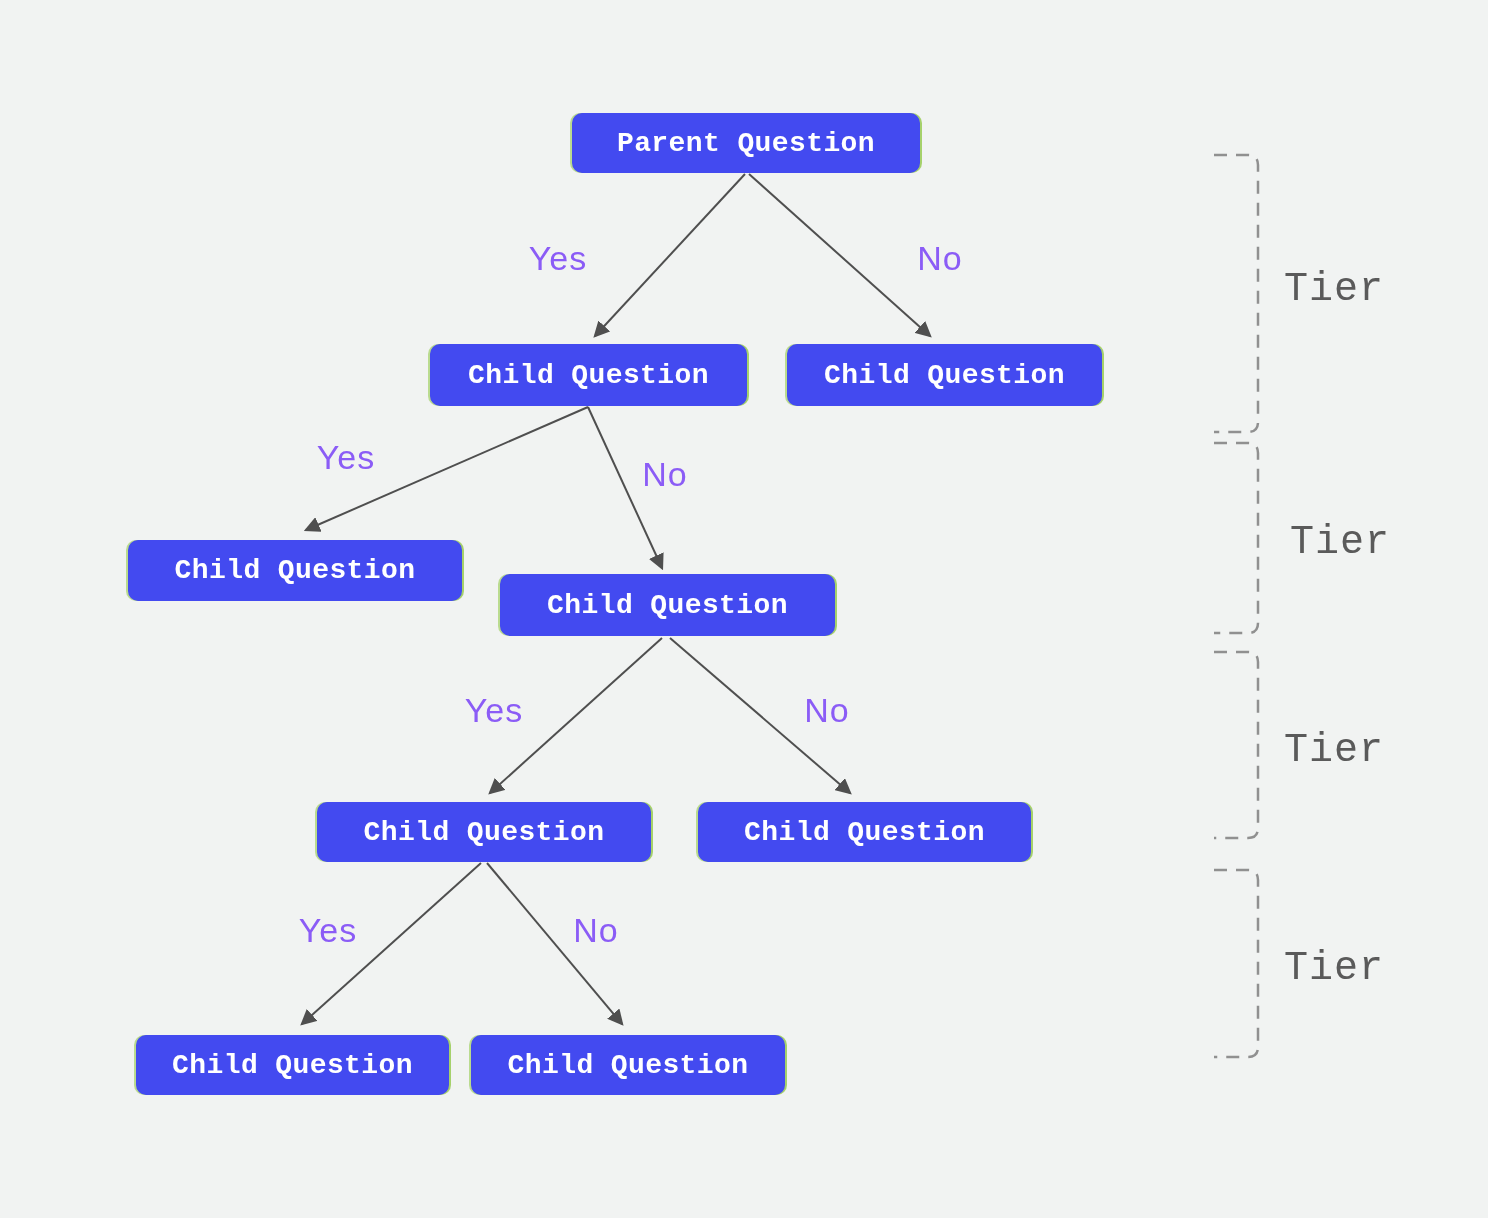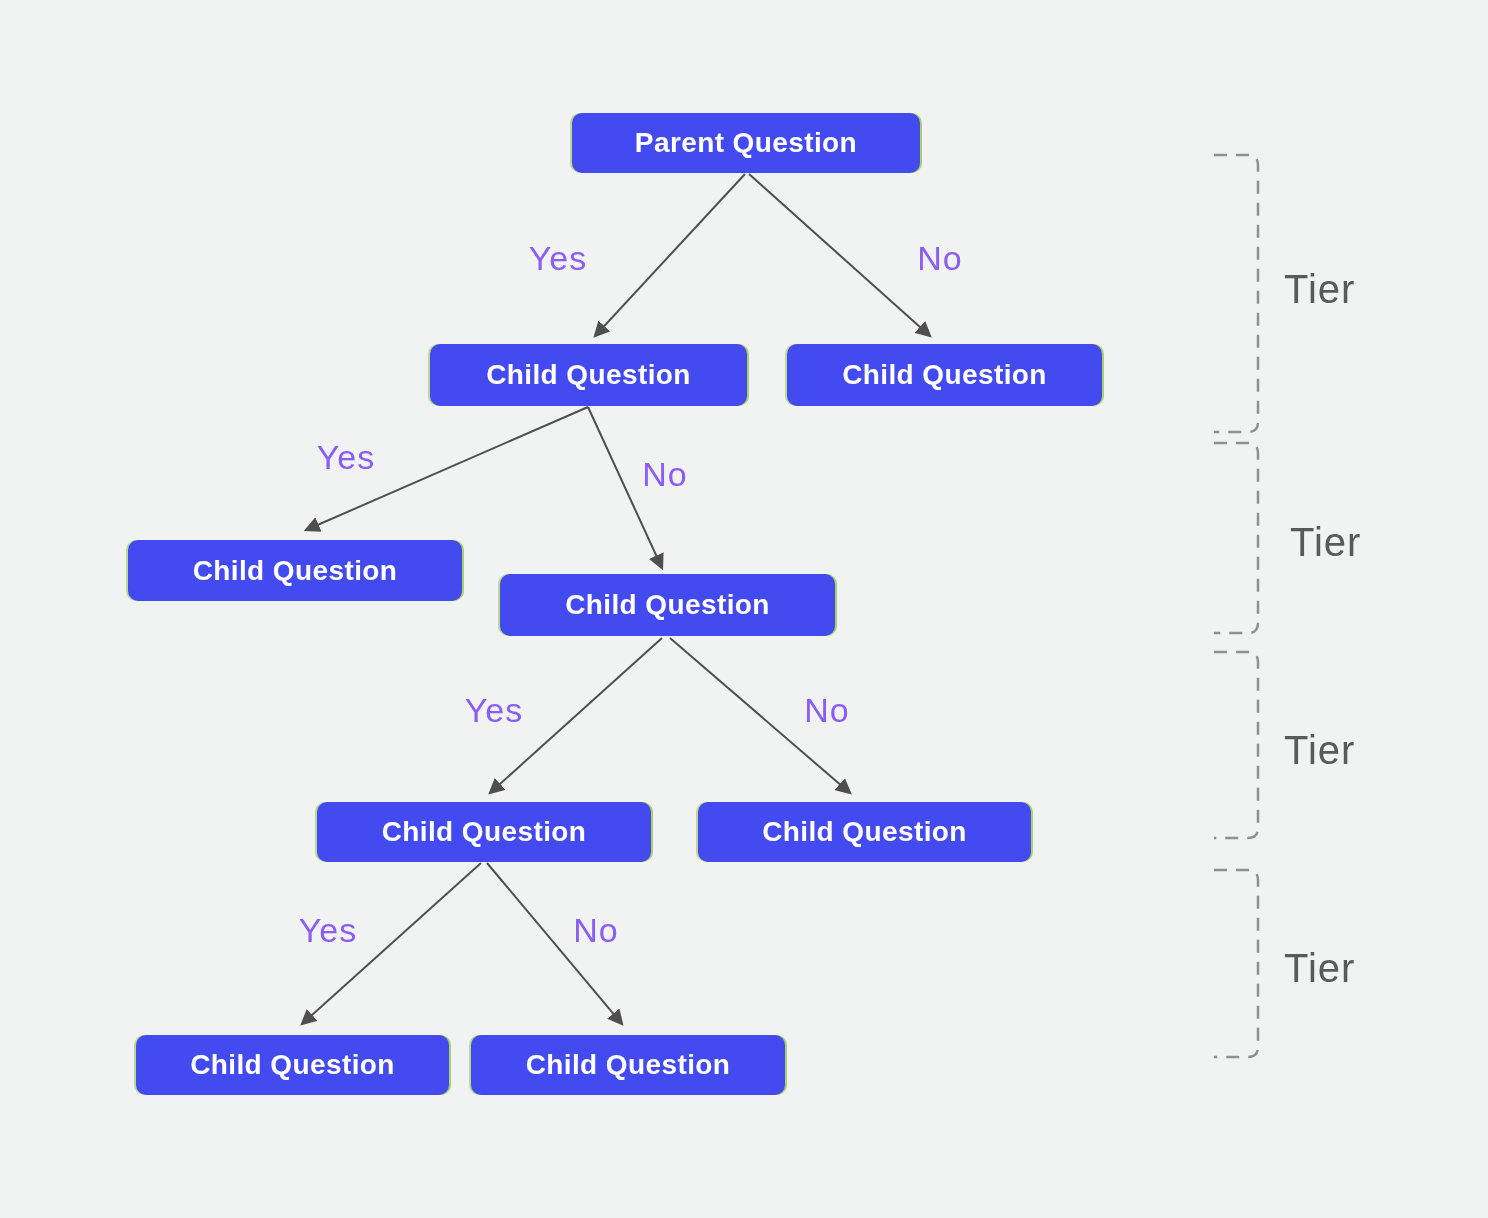--- a/index.html
+++ b/index.html
@@ -28,40 +28,42 @@
     color: #ffffff;
     border-radius: 10px;
     display: flex;
     align-items: center;
     justify-content: center;
     font-size: 28px;
     font-weight: 700;
     letter-spacing: 0.4px;
     box-shadow: 2px 0 0 rgba(140,198,62,0.75), -2px 0 0 rgba(140,198,62,0.55);
     white-space: nowrap;
+    font-family: Liberation Mono, monospace;
   }
   .edge-label {
     position: absolute;
     z-index: 2;
     transform: translate(-50%, -50%);
     font-size: 34px;
     font-weight: 400;
     color: #8b5cf6;
     letter-spacing: 1px;
     white-space: nowrap;
   }
   .tier-label {
     position: absolute;
     z-index: 2;
     transform: translateY(-50%);
     font-size: 40px;
     font-weight: 400;
     color: #5a5a5a;
     letter-spacing: 1px;
     white-space: nowrap;
+    font-family: Liberation Mono, monospace;
   }
 </style>
 </head>
 <body>
 
 <div class="canvas">
 
   <svg class="edges-layer" width="1488" height="1218" viewBox="0 0 1488 1218">
     <defs>
       <marker id="arrow" viewBox="0 0 10 10" refX="8.5" refY="5" markerWidth="8" markerHeight="8" orient="auto-start-reverse">

